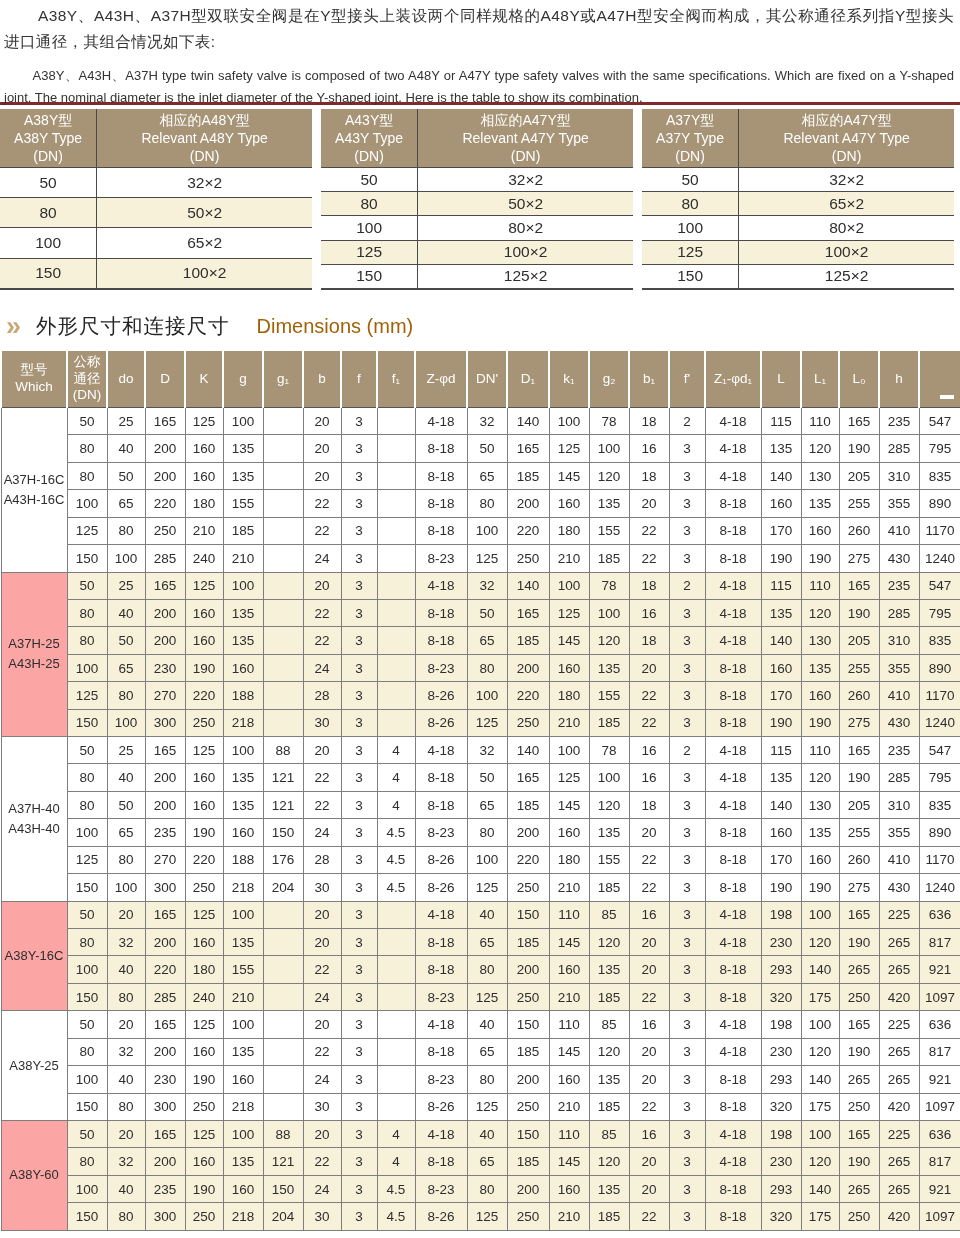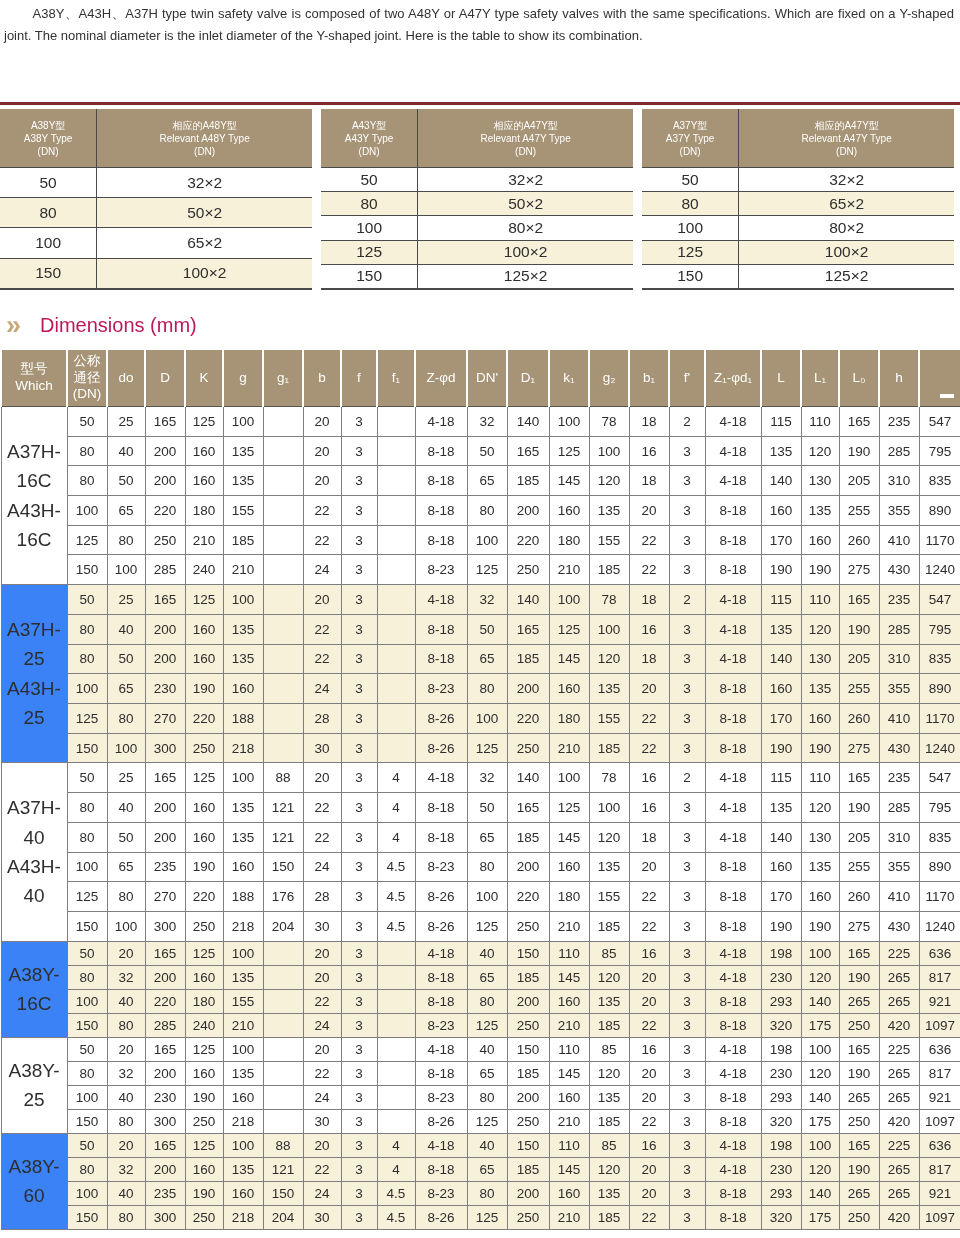--- a/index.html
+++ b/index.html
@@ -11,55 +11,56 @@
   .intro{height:102px;box-sizing:border-box;padding:3px 6px 0 4px;}
   .intro p{margin:0;text-align:justify;text-indent:2.2em;}
   .intro .zh{font-size:15.5px;line-height:26px;margin-bottom:10px;letter-spacing:.4px;color:#333;}
   .intro .en{font-size:13px;line-height:22px;color:#333;}
   
   .red-rule{height:3px;background:var(--rule-red,#7d2b2b);margin:0 0 4px 0;}
   
   .combo-row{display:flex;gap:9px;height:181px;padding-right:6px;}
   .combo-table{flex:1;border-collapse:collapse;table-layout:fixed;height:181px;border-bottom:2px solid #4a4a4a;}
   .combo-table th{
-    background:var(--header-bg,#a79476);color:#fff;font-weight:normal;font-size:10px;
+    background:var(--header-bg,#a79476);color:#fff;font-weight:normal;font-size:14px;
     line-height:1.3;white-space:pre-line;height:58px;vertical-align:middle;text-align:center;
     border-bottom:1px solid #4a4a4a;padding:0;
   }
   .combo-table td{
     text-align:center;font-size:15.5px;color:#2e2e2e;border-bottom:1px solid #4a4a4a;padding:0;background:#fff;
   }
   .combo-table .col1{width:31%;border-right:1.5px solid #4a4a4a;}
   .combo-table tr.alt td{background:var(--row-cream,#f8f1d9);}
   
   .section-heading{display:flex;align-items:center;margin:22px 0 9px 6px;gap:15px;}
   .chevron{color:var(--accent-tan,#c9a878);font-size:27px;font-weight:bold;line-height:1;}
   .heading-zh{font-size:20.5px;color:#252525;letter-spacing:1px;}
-  .heading-en{font-size:20px;color:#be185d;margin-left:4px;text-align:center;}
+  .heading-en{font-size:20px;color:#a16207;margin-left:12px;text-align:center;}
   
   .dims{width:960px;border-collapse:collapse;table-layout:fixed;height:882px;border:1px solid #555;}
   .dims th{
     background:var(--header-bg,#a79476);color:#fff;font-weight:normal;font-size:13.5px;
     border:2px solid #fff;border-bottom:1px solid #555;white-space:pre-line;line-height:1.25;
     height:56px;padding:0;vertical-align:middle;text-align:center;position:relative;
   }
   .dims td{
     border:1px solid #7e7e7e;text-align:center;font-size:13.5px;color:#2e2e2e;padding:0;background:#fff;
   }
-  .dims td.type-cell{background:#fff;white-space:pre-line;line-height:1.55;font-size:19px;margin-left:12px;}
+  .dims td.type-cell{background:#fff;white-space:pre-line;line-height:1.55;font-size:13px;margin-left:12px;}
   .dims tr.shaded td{background:var(--row-cream,#f8f1d9);}
-  .dims tr.shaded td.type-cell{background:#3b82f6;}
+  .dims tr.shaded td.type-cell{background:#fca5a5;}
   .hdr-dash{position:absolute;right:6px;bottom:8px;width:14px;height:4px;background:#fff;}
 </style>
 </head>
 <body>
 
 <div class="page">
 
   <div class="intro">
+    <p class="zh">A38Y、A43H、A37H型双联安全阀是在Y型接头上装设两个同样规格的A48Y或A47H型安全阀而构成，其公称通径系列指Y型接头进口通径，其组合情况如下表:</p>
     <p class="en">A38Y、A43H、A37H type twin safety valve is composed of two A48Y or A47Y type safety valves with the same specifications. Which are fixed on a Y-shaped joint. The nominal diameter is the inlet diameter of the Y-shaped joint. Here is the table to show its combination.</p>
   </div>
 
   <div class="red-rule"></div>
 
   <div class="combo-row">
       <table class="combo-table">
         <thead>
           <tr>
             <th class="col1">A38Y型
@@ -154,20 +155,21 @@
           <tr>
             <td class="col1">150</td>
             <td>125×2</td>
           </tr>
         </tbody>
       </table>
     </div>
 
   <div class="section-heading">
     <span class="chevron">»</span>
+    <span class="heading-zh">外形尺寸和连接尺寸</span>
     <span class="heading-en">Dimensions (mm)</span>
   </div>
 
   <div id="dims-container">
       <table class="dims">
         <colgroup>
           <col style="width: 66px;">
           <col style="width: 40px;">
           <col style="width: 38px;">
           <col style="width: 40px;">

